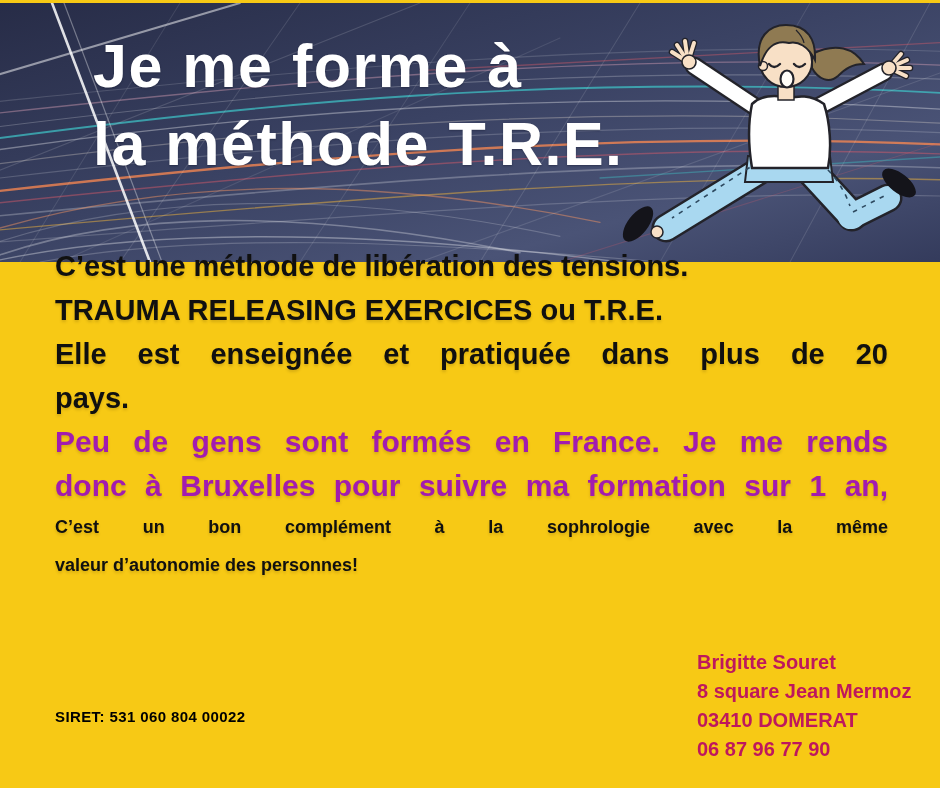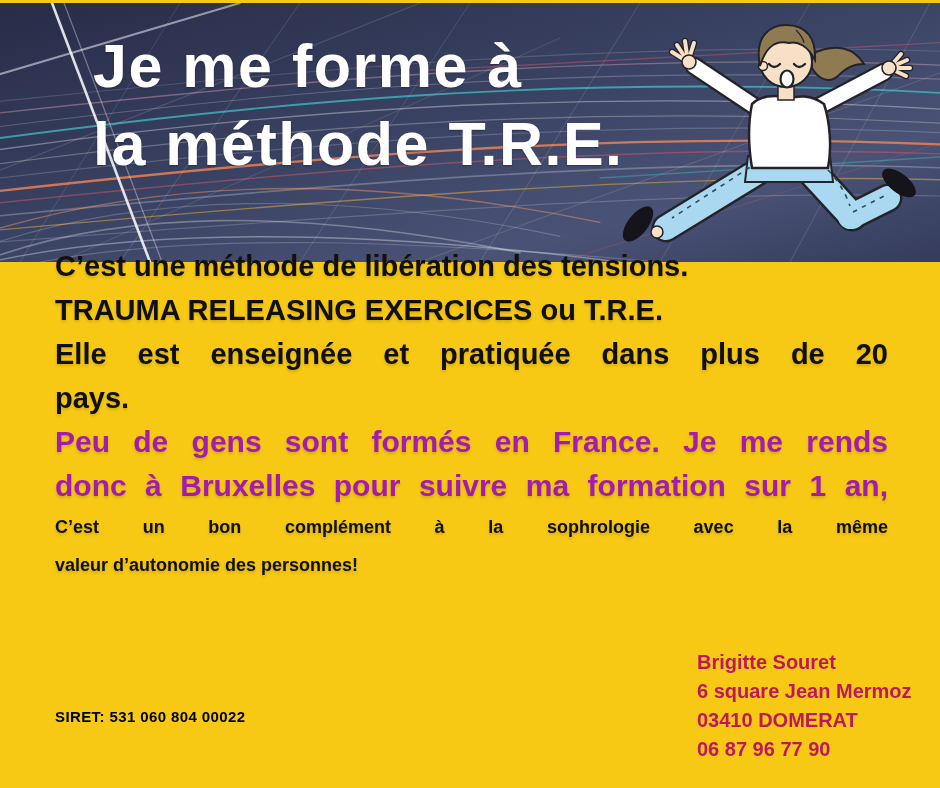--- a/index.html
+++ b/index.html
@@ -206,20 +206,20 @@
 
     <div class="line highlight just">Peu de gens sont formés en France. Je me rends</div>
     <div class="line highlight just">donc à Bruxelles pour suivre ma formation sur 1 an,</div>
 
     <div class="line closing just">C’est un bon complément à la sophrologie avec la même</div>
     <div class="line closing">valeur d’autonomie des personnes!</div>
   </div>
 
   <div class="contact">
     <div>Brigitte Souret</div>
-    <div>6 square Jean Mermoz</div>
+    <div>8 square Jean Mermoz</div>
     <div>03410 DOMERAT</div>
     <div>06 87 96 77 90</div>
   </div>
 
   <div class="siret">SIRET: 531 060 804 00022</div>
 
 </div>
 
 </body></html>

